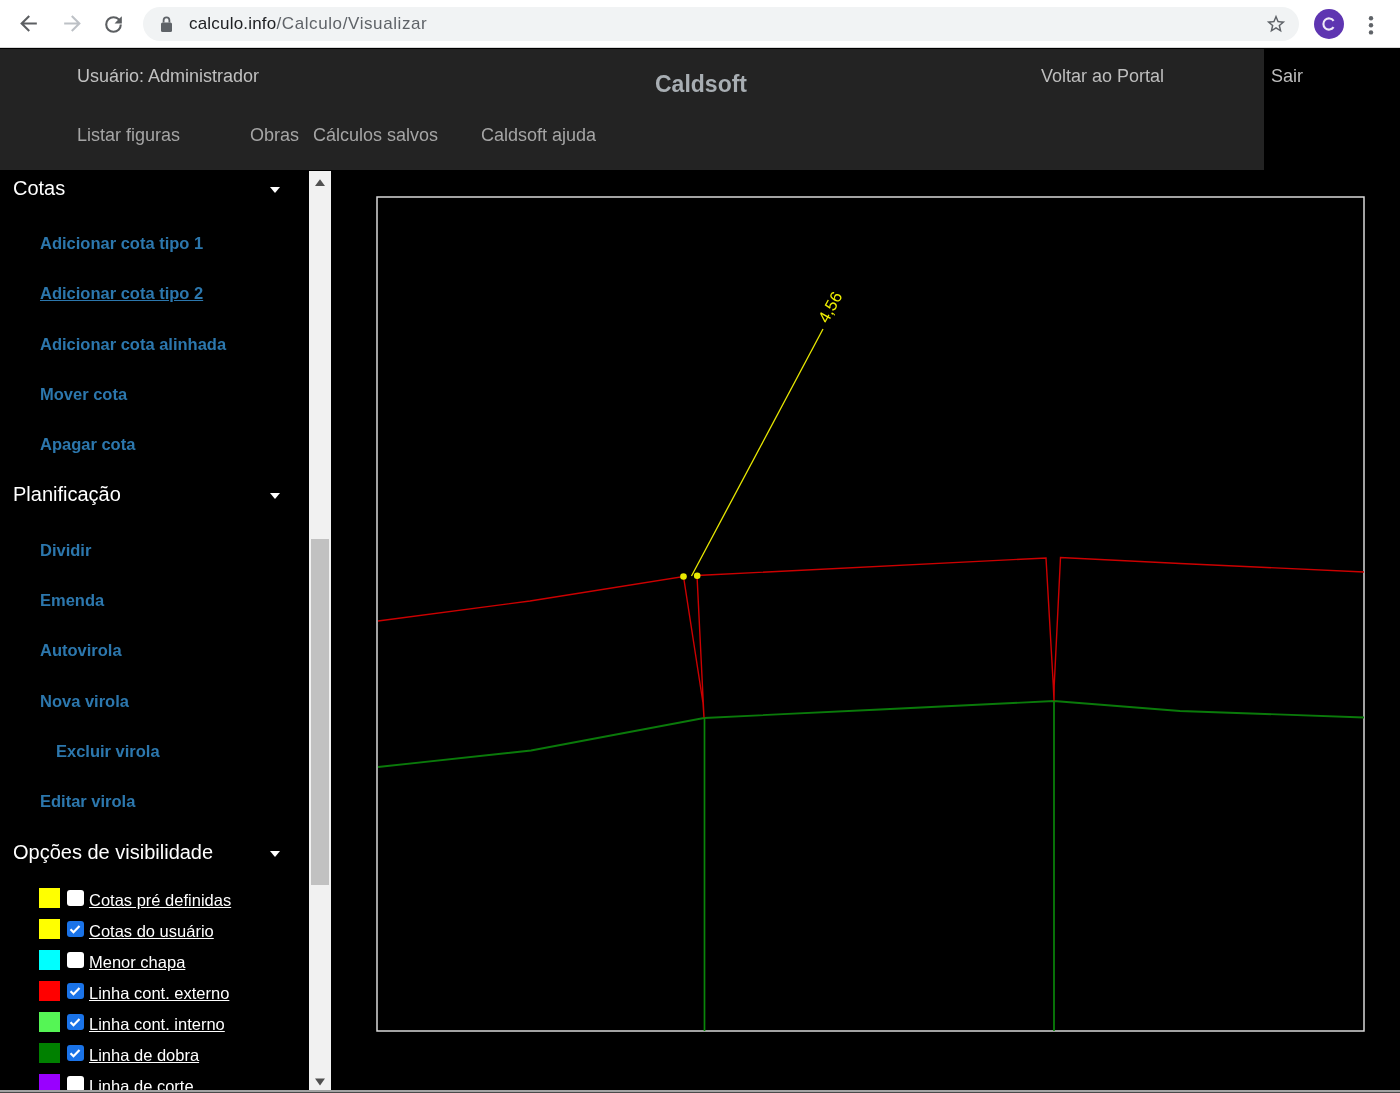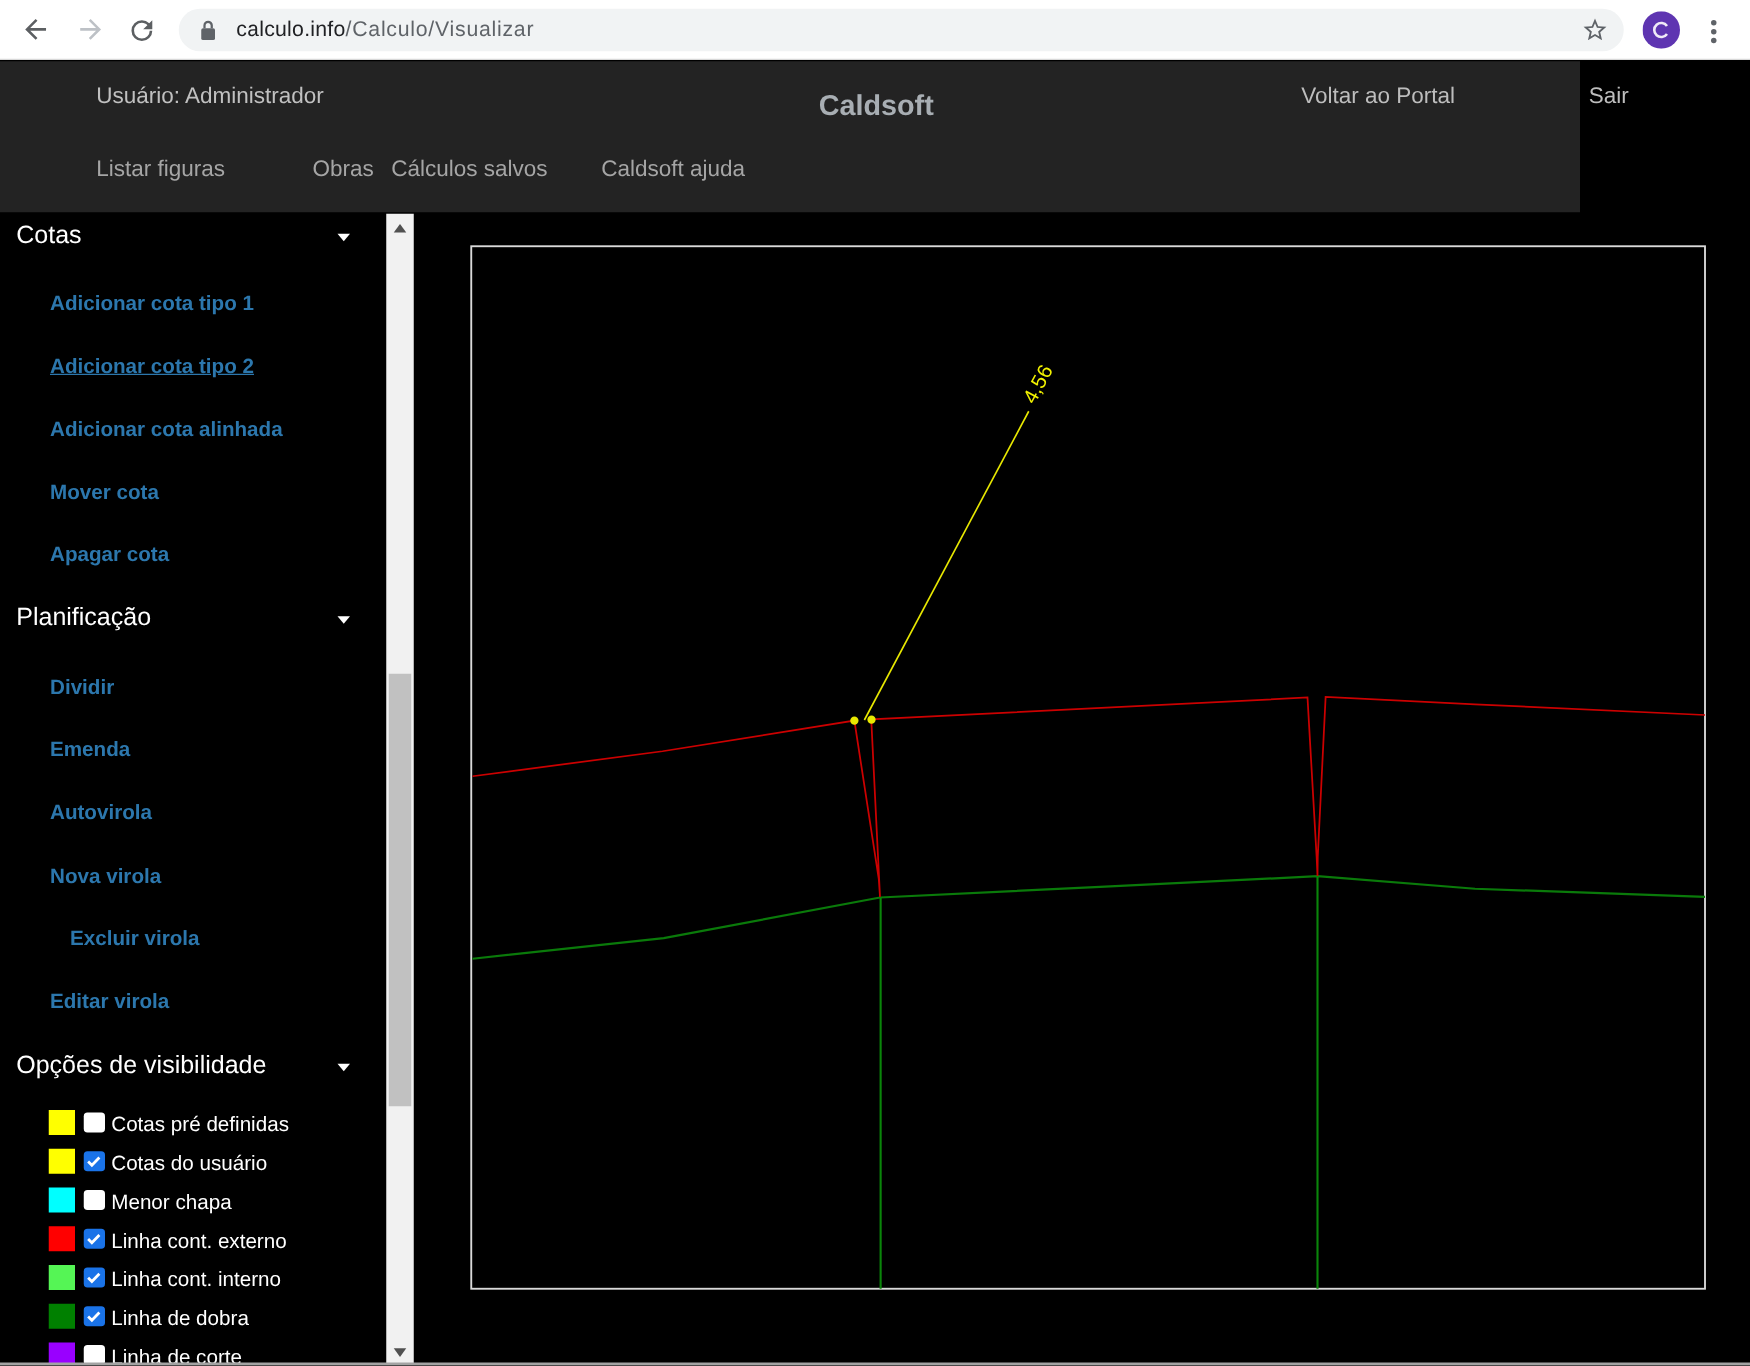--- a/index.html
+++ b/index.html
@@ -22,21 +22,21 @@
 
   .shead { position:absolute; color:#ffffff; font-size:20px; white-space:nowrap; }
   .slink { position:absolute; color:#2c77ad; font-size:16.5px; white-space:nowrap;font-weight:bold; }
   .tri { position:absolute; width:0; height:0; border-left:5.5px solid transparent; border-right:5.5px solid transparent; border-top:6.5px solid #ffffff; }
 
   .row { position:absolute; left:39px; height:20px; }
   .sw { position:absolute; left:0; top:0; width:21px; height:20px; }
   .cb { position:absolute; left:28px; top:1.5px; width:16.5px; height:16.5px; border-radius:3px; background:#ffffff; }
   .cbc { background:#1a73e8; }
   .cbc svg { position:absolute; left:1px; top:1px; }
-  .rowlab { position:absolute; left:50px; top:1.5px; color:#ffffff; font-size:16.5px; line-height:20px; white-space:nowrap; }
+  .rowlab { position:absolute; left:50px; top:1.5px; color:#ffffff; font-size:16.5px; line-height:20px; white-space:nowrap;text-decoration:underline; }
 
   
   #sbtrack { position:absolute; left:309px; top:171px; width:22px; height:920px; background:#f1f1f1; }
   #sbthumb { position:absolute; left:311px; top:539px; width:18px; height:346px; background:#c1c1c1; }
 
   #bottombar { position:absolute; left:0; top:1090px; width:1400px; height:3px; background:#a3a3a3; border-bottom:1px solid #4a4a4a; }
 </style>
 </head>
 <body>
 

